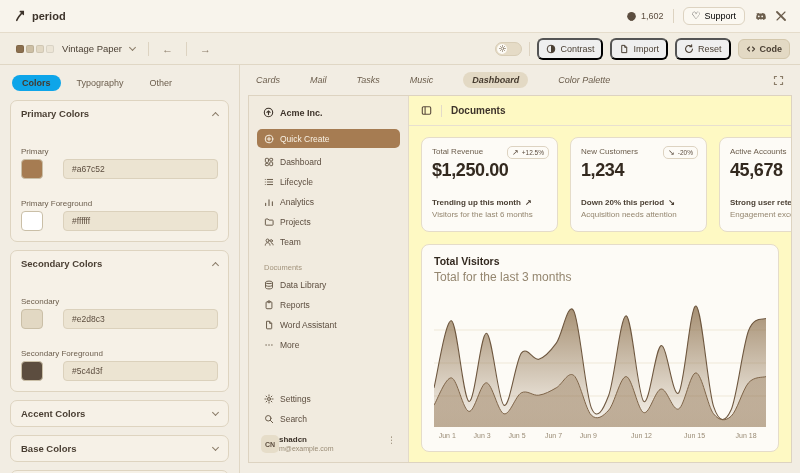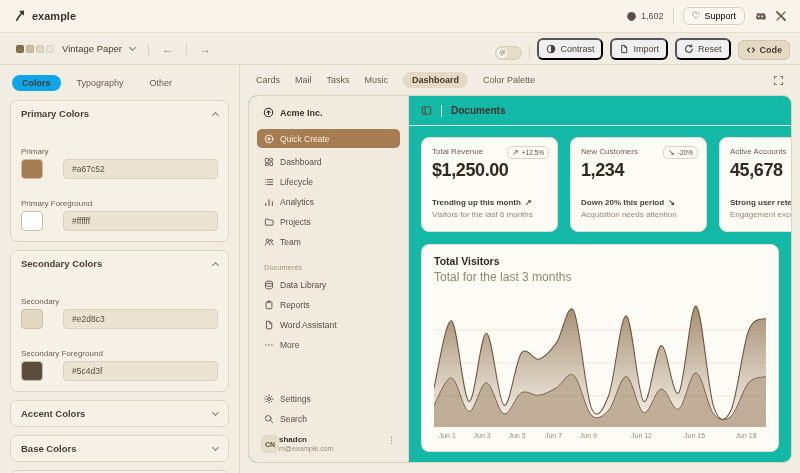--- a/index.html
+++ b/index.html
@@ -15,21 +15,21 @@
   .gh { display:flex; align-items:center; gap:4px; cursor:pointer; }
   .vdiv { width:1px; height:14px; background:#ddd3c1; }
   .support-btn { display:flex; align-items:center; gap:4px; border:1px solid #ddd3c1; border-radius:6px;
                  padding:3px 8px; background:#fbf8f1; font-size:9px; cursor:pointer; }
   .heart { font-size:10px; line-height:1; }
   .soc { color:#6b5d4c; cursor:pointer; display:flex; align-items:center; }
 
   
   .toolbar { height:32px; display:flex; align-items:center; justify-content:space-between;
              padding:0 10px; background:#f2ede2; border-bottom:1px solid #e0d7c5; }
-  .tb-left, .tb-right { display:flex; align-items:flex-end; gap:7px; }
+  .tb-left, .tb-right { display:flex; align-items:center; gap:7px; }
   .theme-sel { display:flex; align-items:center; gap:5px; padding:3px 6px; border-radius:6px; cursor:pointer; }
   .swatches { display:flex; gap:2px; }
   .sw { width:8px; height:8px; border-radius:2px; border:1px solid rgba(0,0,0,.08); }
   .theme-name { font-size:9.5px; color:#4a3f33; margin:0 3px; }
   .chev { width:5px; height:5px; border-right:1.2px solid #8a7c68; border-bottom:1.2px solid #8a7c68;
           transform:rotate(45deg); margin-top:-2px; }
   .chev.up { transform:rotate(-135deg); margin-top:3px; }
   .nav-arrow { font-size:11px; color:#8a7c68; padding:2px 6px; cursor:pointer; }
   .tb-btn { display:flex; align-items:center; gap:4px; font-size:9px; color:#4a3f33;
             padding:4px 7px; border-radius:6px; cursor:pointer; }
@@ -52,28 +52,28 @@
             font-size:9.5px; font-weight:600; color:#4a3f33; cursor:pointer; }
   .esec-b { padding:1px 10px 10px; }
   .fld-label { font-size:8px; color:#6b5d4c; margin:20px 0 3px; }
   .fld { display:flex; align-items:center; gap:20px; }
   .fld-sw { width:22px; height:20px; border-radius:4px; border:1px solid #cabfa7; cursor:pointer; }
   .fld-input { flex:1; height:20px; background:#ece4d2; border:1px solid #dbd1bc; border-radius:4px;
                font-family:"Liberation Sans", sans-serif; font-size:8.5px; color:#5c4d3f; padding:0 8px; outline:none; }
 
   
   .preview { flex:1; min-width:0; display:flex; flex-direction:column; }
-  .ptabs { height:30px; display:flex; align-items:center; gap:15px; padding:0 16px 0 16px;
-           font-size:9px; color:#6b5d4c; }
+  .ptabs { height:30px; display:flex; align-items:center; gap:30px; padding:0 16px 0 16px;
+           font-size:9px; color:#6b5d4c;font-style:italic; }
   .ptab { cursor:pointer; }
   .ptab.active { background:#e3d9c4; color:#453a2e; font-weight:600; padding:3px 9px; border-radius:999px; }
   .fs-btn { margin-left:auto; color:#8a7c68; cursor:pointer; }
 
-  .panel { flex:1; margin:0 8px 10px 8px; background:#14b8a6; border:1px solid #ddd3c1;
-           border-radius:9px; display:flex; overflow:hidden; }
+  .panel { flex:1; margin:0 8px 10px 8px; background:#fef9c3; border:1px solid #ddd3c1;
+           border-radius:0; display:flex; overflow:hidden; }
 
   
   .sb { width:160px; flex-shrink:0; background:#f1ebdf; border-right:1px solid #e3dac9;
         padding:9px 8px 8px; display:flex; flex-direction:column; font-size:8.5px; color:#5c4d3f; }
   .sb-brand { display:flex; align-items:center; gap:6px; font-size:9px; font-weight:600; color:#3d332a;
               padding:2px 6px; cursor:pointer; }
   .qc { display:flex; align-items:center; gap:6px; background:#a67c52; color:#f8f1e4; border-radius:5px;
         height:19px; padding:0 7px; margin:9px 0 4px; font-weight:500; cursor:pointer; }
   .sb-item { display:flex; align-items:center; gap:6px; height:20px; padding:0 7px; border-radius:5px;
              cursor:pointer; color:#5c4d3f; }
@@ -117,21 +117,21 @@
   .xlabels span { position:absolute; top:0; transform:translateX(-50%); white-space:nowrap; }
 </style>
 </head>
 <body>
 
 <header class="topbar">
   <div class="brand">
     <svg class="ic" width="12" height="12" viewBox="0 0 11 11" fill="none" stroke="#3d332a" stroke-width="1.4" stroke-linecap="round">
       <path d="M2.5 9.5 C4 6 6 4 8.5 1.5 M5.8 1.5 h2.7 v2.7"></path>
     </svg>
-    <span>example</span>
+    <span>period</span>
   </div>
   <div class="top-right">
     <div class="gh">
       <svg class="ic" width="11" height="11" viewBox="0 0 11 11">
         <circle cx="5.5" cy="5.3" r="4.3" fill="#5c4d3f"></circle>
         <path d="M3.8 9.8 c0-1 .2-1.6 1.7-1.6 s1.7.6 1.7 1.6" fill="#5c4d3f"></path>
       </svg>
       <span>1,602</span>
     </div>
     <div class="vdiv"></div>

